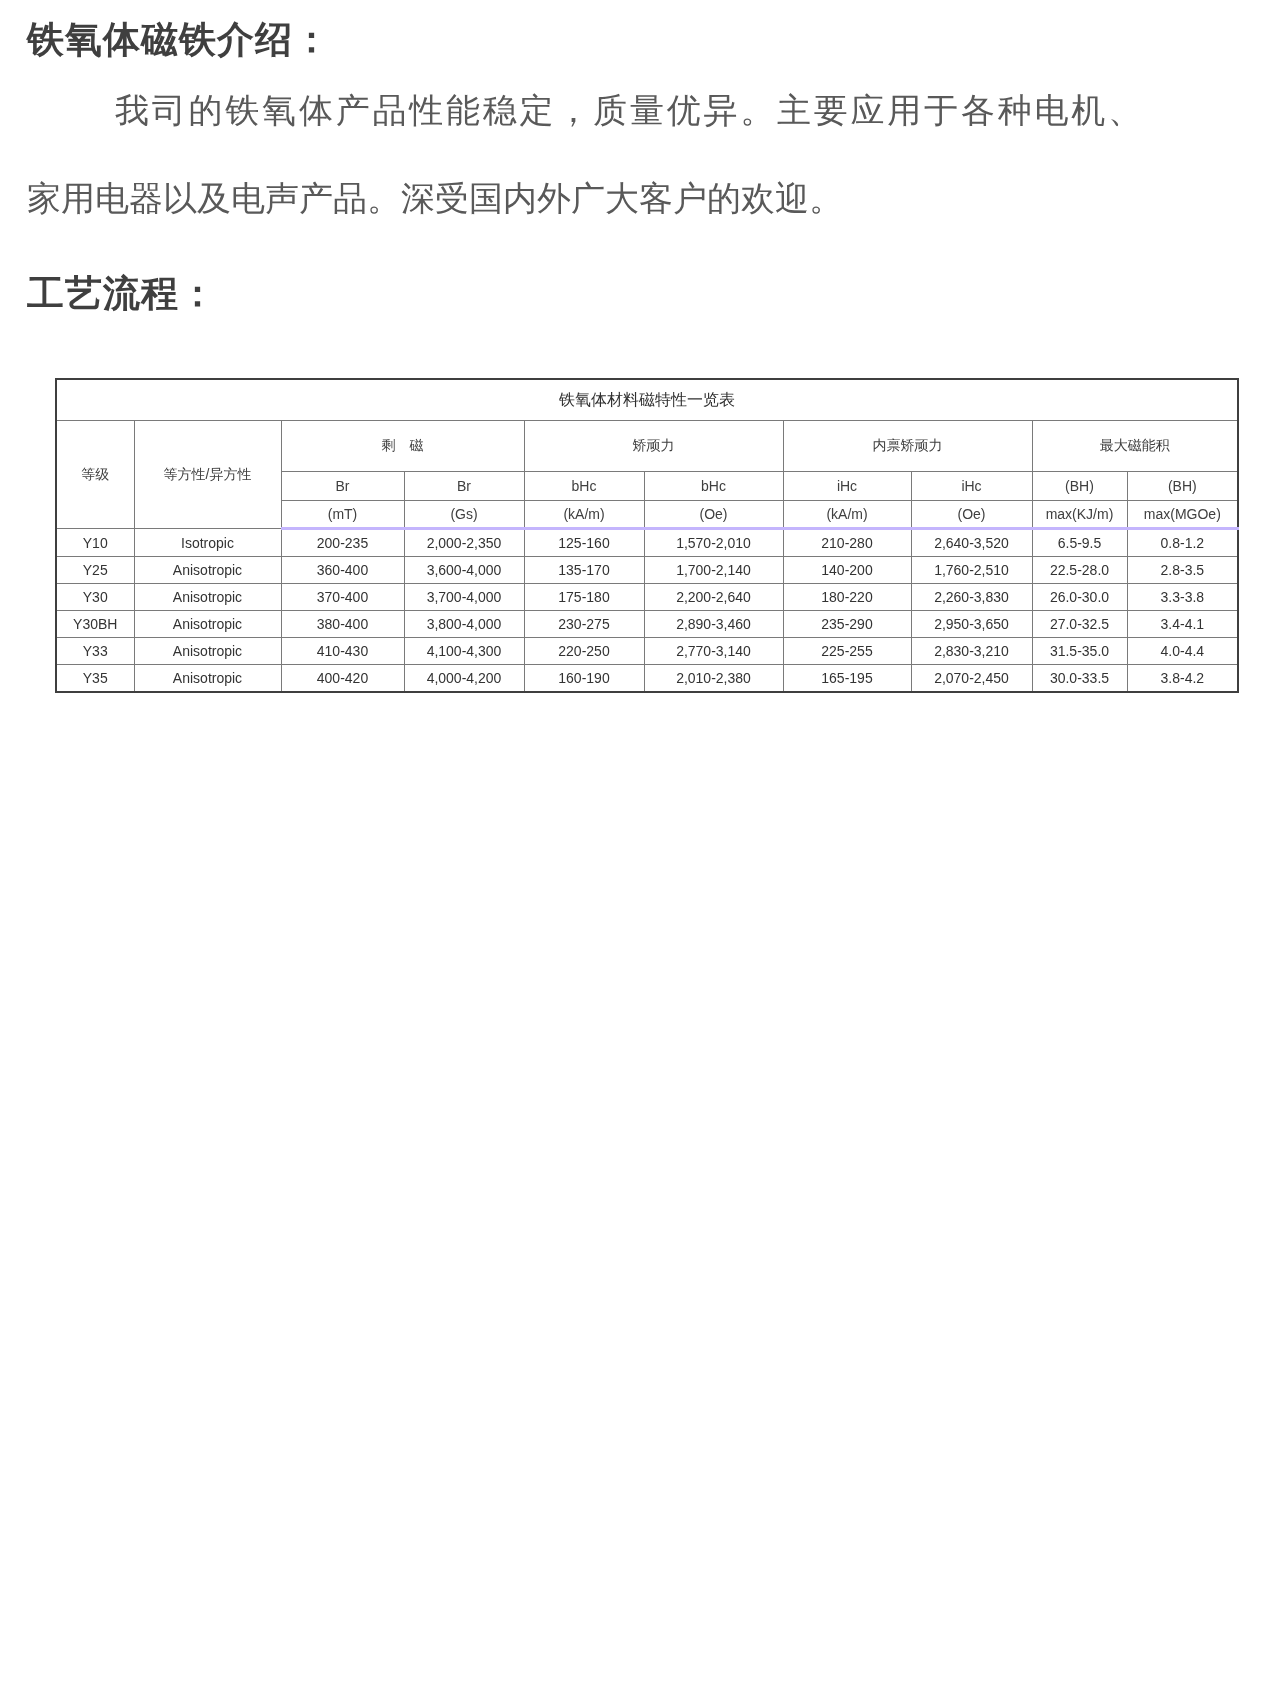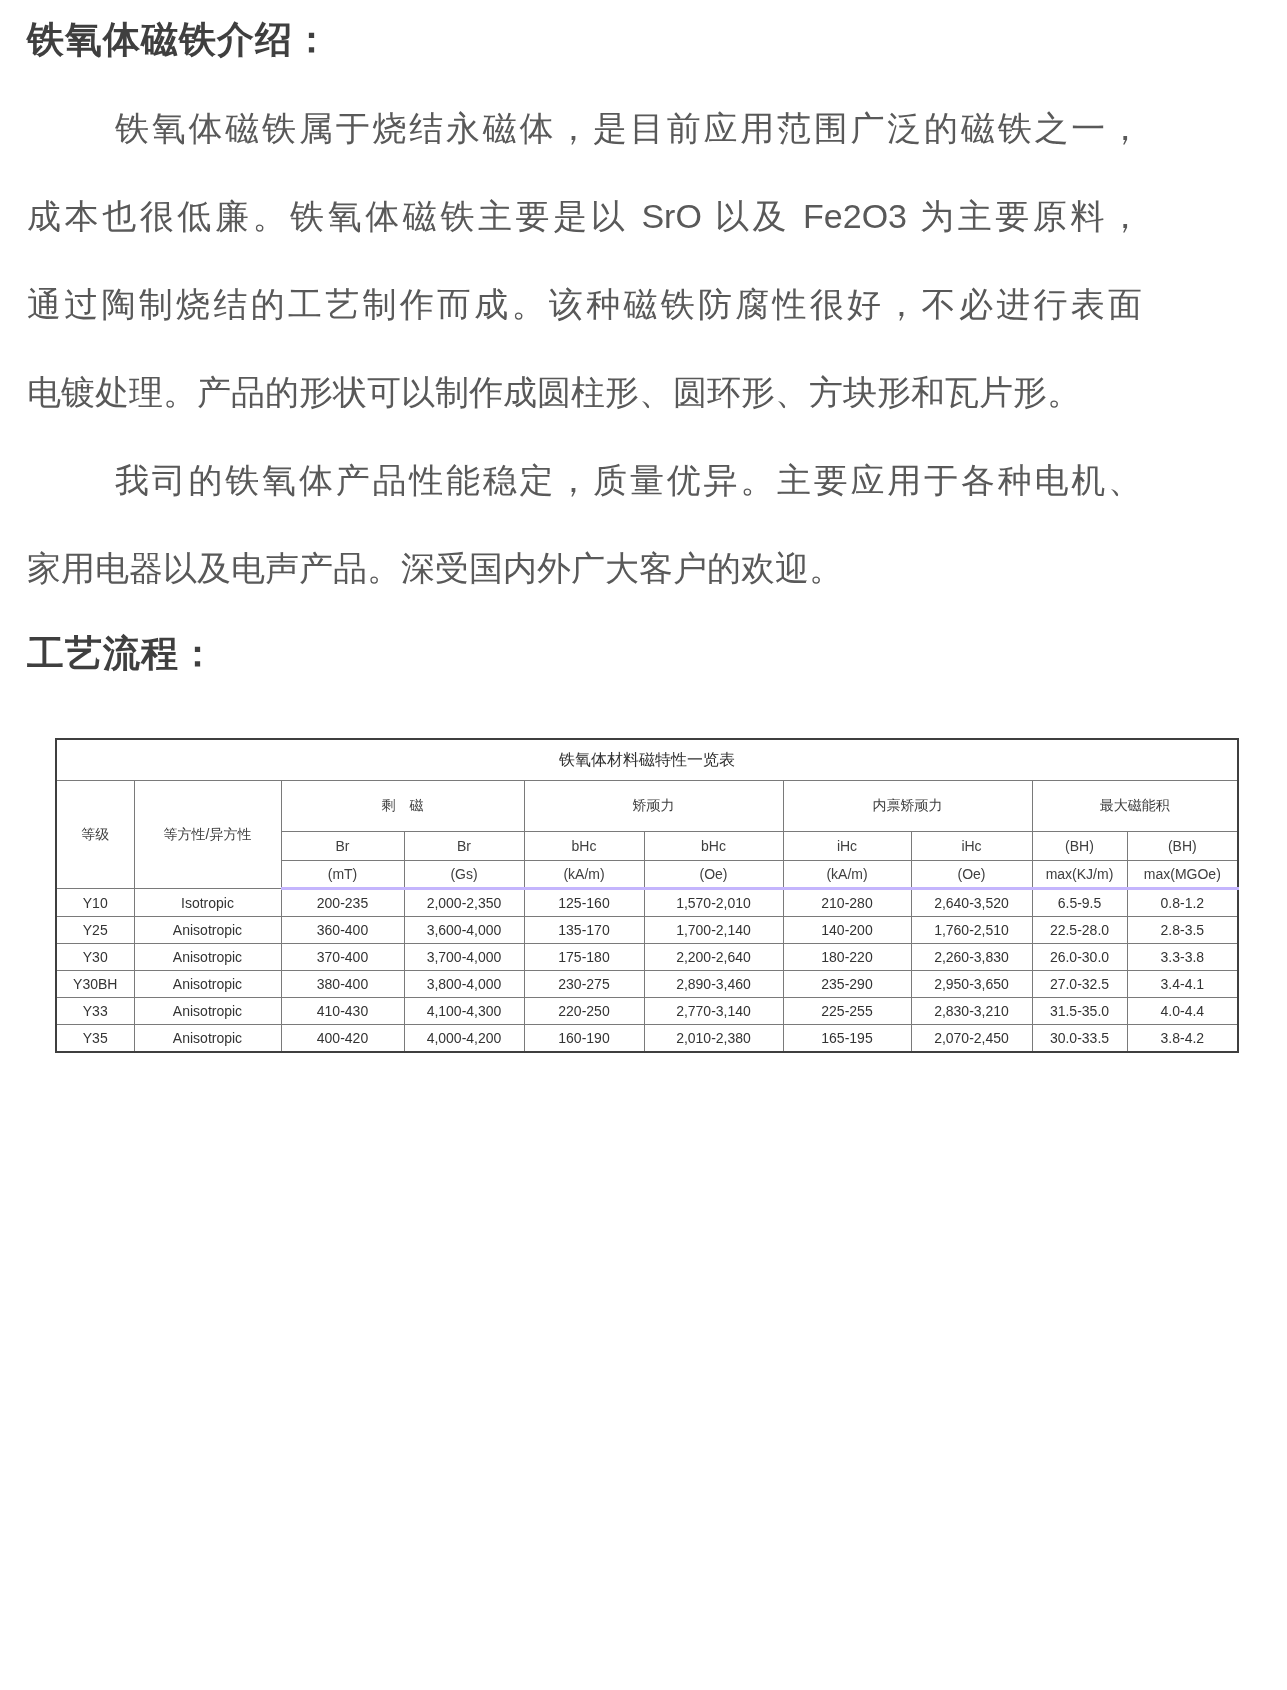--- a/index.html
+++ b/index.html
@@ -20,22 +20,22 @@
     width: 1115px;
   }
   h1.doc-heading, h2.doc-heading {
     margin: 0;
     font-size: 37px;
     line-height: 52px;
     font-weight: bold;
     color: #3f3f3f;
     letter-spacing: 1px;
   }
-  h1.doc-heading { margin-bottom: 18px; }
-  h2.doc-heading { margin-top: 16px; margin-bottom: 10px; }
+  h1.doc-heading { }
+  h2.doc-heading { margin-top: 26px; margin-bottom: 10px; }
   .para { margin: 0; }
   .para .line {
     font-size: 34px;
     line-height: 88px;
     color: #595959;
     white-space: nowrap;
   }
   .para .line.justify {
     white-space: normal;
     text-align: justify;
@@ -85,26 +85,20 @@
   col.c9 { width: 111px; }
 </style>
 </head>
 <body>
 
 <div class="doc">
   <div class="text-block">
     <h1 class="doc-heading">铁氧体磁铁介绍：</h1>
 
     <div class="para">
-        <div class="line justify indent">铁氧体磁铁属于烧结永磁体，是目前应用范围广泛的磁铁之一，</div>
-        <div class="line justify">成本也很低廉。铁氧体磁铁主要是以 SrO 以及 Fe2O3 为主要原料，</div>
-        <div class="line justify">通过陶制烧结的工艺制作而成。该种磁铁防腐性很好，不必进行表面</div>
-        <div class="line">电镀处理。产品的形状可以制作成圆柱形、圆环形、方块形和瓦片形。</div>
-      </div>
-    <div class="para">
         <div class="line justify indent">我司的铁氧体产品性能稳定，质量优异。主要应用于各种电机、</div>
         <div class="line">家用电器以及电声产品。深受国内外广大客户的欢迎。</div>
       </div>
 
     <h2 class="doc-heading">工艺流程：</h2>
 
   </div>
 
   <table class="props">
       <colgroup>

